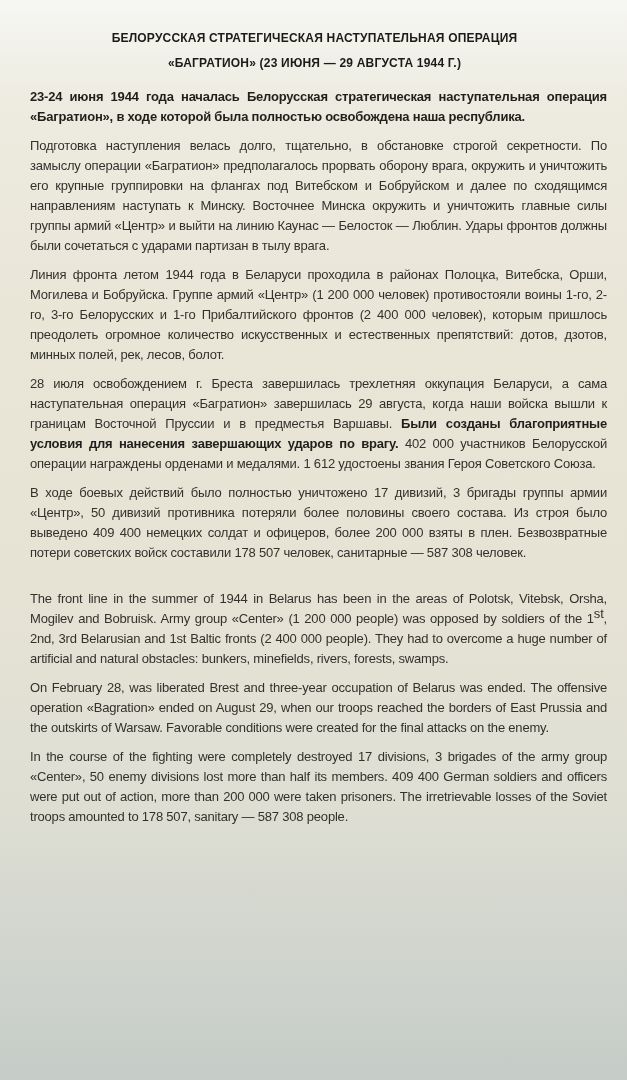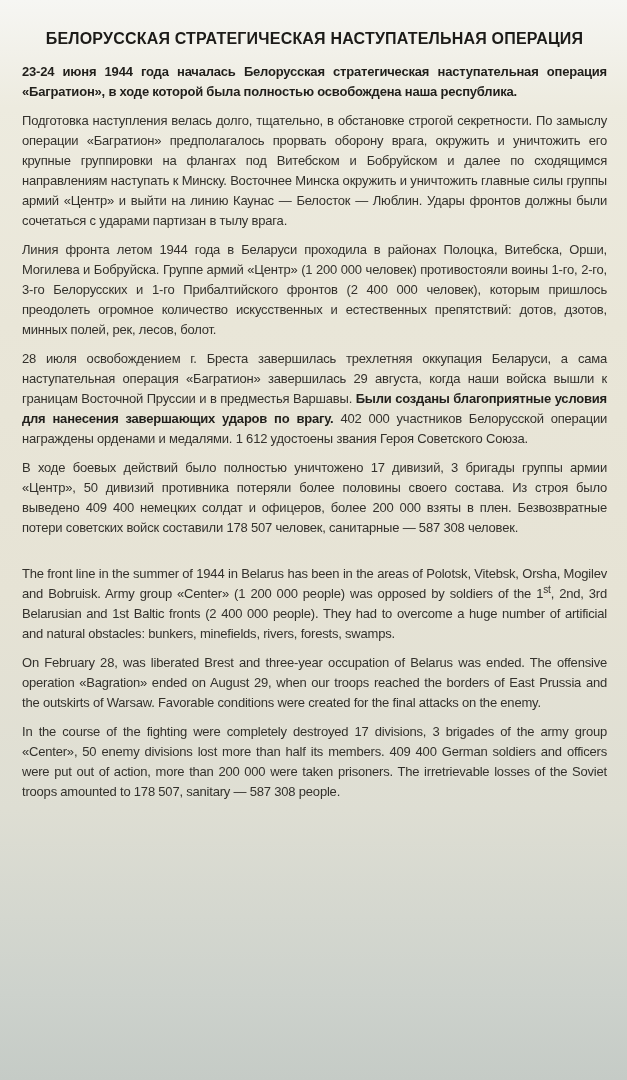--- a/index.html
+++ b/index.html
@@ -23,59 +23,60 @@
   }
   .page {
     box-sizing: border-box;
     width: 627px;
     height: 1080px;
     padding: 26px 20px 0 22px;
   }
   .doc-title {
     margin: 0 0 11px 0;
     text-align: center;
-    font-size: 16px;
+    font-size: 12px;
     font-weight: bold;
     line-height: 25px;
     letter-spacing: 0.2px;
     color: #1c1b18;
   }
   .doc-title .tline { display: block; }
   .body-par {
-    margin: 0 0 9px 0;
+    margin: 0 0 9px 8px;
     text-align: justify;
     font-size: 13px;
     line-height: 20px;
     letter-spacing: -0.2px;
     color: #33312c;
   }
   .body-par.lead {
     font-weight: bold;
     color: #201f1b;
   }
   .inline-bold {
     font-weight: bold;
     color: #201f1b;
   }
   .en-section {
     margin-top: 26px;
   }
   sup.ord {
-    font-size: 10px;
+    font-size: 13px;
     line-height: 0;
   }
 </style>
 </head>
 <body>
 
 <div class="page">
 
   <section>
     <h1 class="doc-title">
       <span class="tline">БЕЛОРУССКАЯ СТРАТЕГИЧЕСКАЯ НАСТУПАТЕЛЬНАЯ ОПЕРАЦИЯ</span>
+      <span class="tline">«БАГРАТИОН» (23 ИЮНЯ — 29 АВГУСТА 1944 Г.)</span>
     </h1>
 
     <p class="body-par lead">23-24 июня 1944 года началась Белорусская стратегическая наступательная операция «Багратион», в ходе которой была полностью освобождена наша республика.</p>
 
 
     <p class="body-par">Подготовка наступления велась долго, тщательно, в обстановке строгой секретности. По замыслу операции «Багратион» предполагалось прорвать оборону врага, окружить и уничтожить его крупные группировки на флангах под Витебском и Бобруйском и далее по сходящимся направлениям наступать к Минску. Восточнее Минска окружить и уничтожить главные силы группы армий «Центр» и выйти на линию Каунас — Белосток — Люблин. Удары фронтов должны были сочетаться с ударами партизан в тылу врага.</p>
 
     <p class="body-par">Линия фронта летом 1944 года в Беларуси проходила в районах Полоцка, Витебска, Орши, Могилева и Бобруйска. Группе армий «Центр» (1 200 000 человек) противостояли воины 1-го, 2-го, 3-го Белорусских и 1-го Прибалтийского фронтов (2 400 000 человек), которым пришлось преодолеть огромное количество искусственных и естественных препятствий: дотов, дзотов, минных полей, рек, лесов, болот.</p>
 
     <p class="body-par"><span>28 июля освобождением г. Бреста завершилась трехлетняя оккупация Беларуси, а сама наступательная операция «Багратион» завершилась 29 августа, когда наши войска вышли к границам Восточной Пруссии и в предместья Варшавы. </span><span class="inline-bold">Были созданы благоприятные условия для нанесения завершающих ударов по врагу.</span><span> 402 000 участников Белорусской операции награждены орденами и медалями. 1 612 удостоены звания Героя Советского Союза.</span></p>

